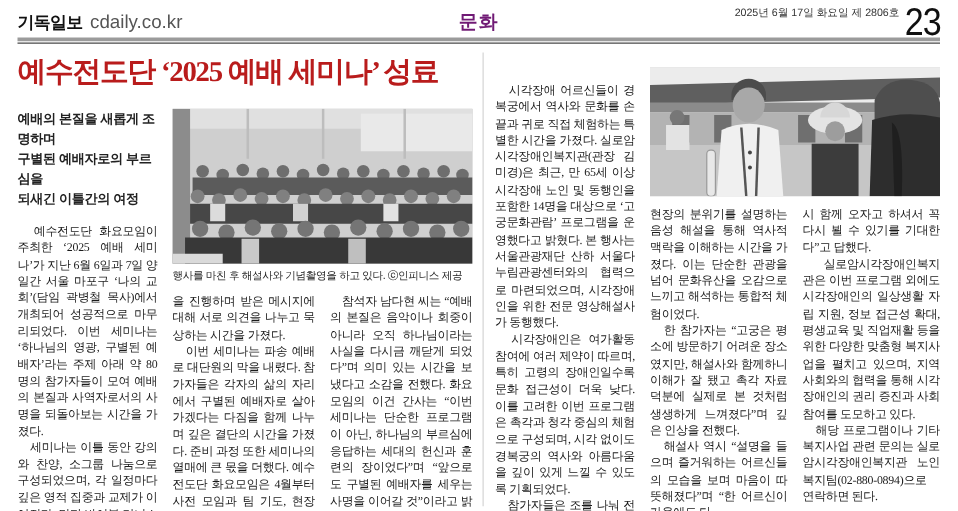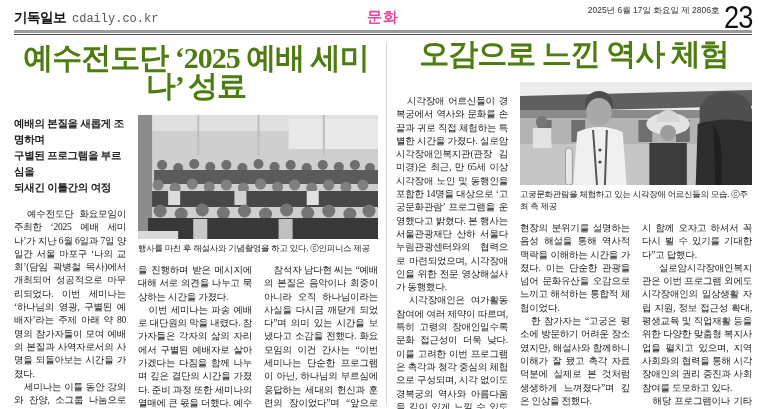--- a/index.html
+++ b/index.html
@@ -8,36 +8,36 @@
     position:relative; width:766px; height:409px; background:#fff;
     overflow:hidden; font-family:"Liberation Sans", sans-serif; color:#1a1a1a;
   }
   
   .masthead {
     position:absolute; left:14px; right:14px; top:6px; height:24px;
     display:flex; align-items:flex-end;
   }
   .mh-left { flex:1; display:flex; align-items:baseline; gap:6px; padding-bottom:3px; }
   .paper-name { font-size:13.5px; font-weight:800; letter-spacing:-0.5px; color:#111; }
-  .site-url { font-size:12px; color:#555;font-family:Liberation Mono, monospace; }
-  .mh-center { font-size:15px; font-weight:800; color:#ec4899; padding-bottom:3px; letter-spacing:1px; }
+  .site-url { font-size:15px; color:#555; }
+  .mh-center { font-size:15px; font-weight:800; color:#701a75; padding-bottom:3px; letter-spacing:1px; }
   .mh-right { flex:1; display:flex; justify-content:flex-end; align-items:flex-start; gap:0; }
   .date-issue { font-size:8.5px; color:#333; padding-bottom:5px; white-space:nowrap; }
   .page-num { font-size:31px; line-height:0.82; font-weight:500; color:#101010; letter-spacing:-1px; transform:scaleX(.88); transform-origin:right bottom; }
   .rule-thick { position:absolute; left:14px; right:14px; top:30px; height:3px; background:#9b9b9b; }
   .rule-thin  { position:absolute; left:14px; right:14px; top:34px; height:1px; background:#4a4a4a; }
   .divider-v  { position:absolute; left:386px; top:42px; bottom:4px; width:1px; background:#d6d6d6; }
 
   
   .article { position:absolute; }
   .art-left  { left:14px;  top:44px; width:364px; }
   .art-right { left:396px; top:40px; width:356px; }
   .headline {
-    font-family:"Liberation Serif", serif; font-weight:700; color:#4d7c0f;
-    text-align:center; font-size:30px; line-height:28px; letter-spacing:-1px;
+    font-family:"Liberation Serif", serif; font-weight:700; color:#b91c1c;
+    font-size:23px; line-height:28px; letter-spacing:-1px;
   }
   .content-row { display:flex; gap:12px; }
   .art-left  .content-row { margin-top:15px; }
   .art-right .content-row { margin-top:14px; }
   .col-first { width:112px; flex:none; }
   .photo-zone { flex:1; min-width:0; }
   .subtitle {
     font-size:10.5px; font-weight:700; line-height:16px; color:#222;
     white-space:pre-line; letter-spacing:-0.3px;
   }
@@ -72,21 +72,21 @@
   </div>
   <div class="rule-thick"></div>
   <div class="rule-thin"></div>
   <div class="divider-v"></div>
 
   <div class="article art-left">
     <div class="headline">예수전도단 ‘2025 예배 세미나’ 성료</div>
     <div class="content-row">
       <div class="col-first">
         <div class="subtitle">예배의 본질을 새롭게 조명하며
-구별된 프로그램을 부르심을
+구별된 예배자로의 부르심을
 되새긴 이틀간의 여정</div>
         <div class="body-text">　예수전도단 화요모임이 주최한 ‘2025 예배 세미나’가 지난 6월 6일과 7일 양일간 서울 마포구 ‘나의 교회’(담임 곽병철 목사)에서 개최되어 성공적으로 마무리되었다. 이번 세미나는 ‘하나님의 영광, 구별된 예배자’라는 주제 아래 약 80명의 참가자들이 모여 예배의 본질과 사역자로서의 사명을 되돌아보는 시간을 가졌다.
 　세미나는 이틀 동안 강의와 찬양, 소그룹 나눔으로 구성되었으며, 각 일정마다 깊은 영적 집중과 교제가 이어졌다. 먼저 바이블 미니스트리 이지웅 목사는 ‘예배의 본질과 예배사역의 성경적 이해’를, 이사야 씩스티원의 조성민 간사는 ‘예배사역의 실제’를, 예수전도단 인천지부 대표 문성은 목사는 ‘예배와 선교’를 주제로 각각 강의를 맡았다.
 　각 강의에 앞서 화요모임 찬양팀이 ‘예배는 하나님과의 만남’이라는 메시지를 담아 찬양을 인도했고, 참가자들은 자연스럽게 예배의 분위기 속으로 들어갈 수 있었다. 강의 후에는 조별로 모여 나눔</div>
       </div>
       <div class="photo-zone">
         <div class="photo-frame">
           <svg viewBox="0 0 239 124" preserveAspectRatio="none">
             <rect x="0" y="0" width="239" height="124" fill="#cfcfcf"></rect>
             <rect x="0" y="0" width="239" height="16" fill="#e0e0e0"></rect>
@@ -161,21 +161,20 @@
             <div class="body-text">　참석자 남다현 씨는 “예배의 본질은 음악이나 회중이 아니라 오직 하나님이라는 사실을 다시금 깨닫게 되었다”며 의미 있는 시간을 보냈다고 소감을 전했다. 화요모임의 이건 간사는 “이번 세미나는 단순한 프로그램이 아닌, 하나님의 부르심에 응답하는 세대의 헌신과 훈련의 장이었다”며 “앞으로도 구별된 예배자를 세우는 사명을 이어갈 것”이라고 밝혔다.
 　한편, 예수전도단 화요모임은 매주 화요일 저녁 7시 30분 신용산교회(담임 오원석 목사)에서 정기 예배를 드리고 있다.</div>
 
           </div>
         </div>
       </div>
     </div>
   </div>
 
   <div class="article art-right">
-    <div class="headline">오감으로 느낀 역사 체험</div>
     <div class="content-row">
       <div class="col-first">
         <div class="body-text">　시각장애 어르신들이 경복궁에서 역사와 문화를 손끝과 귀로 직접 체험하는 특별한 시간을 가졌다. 실로암시각장애인복지관(관장 김미경)은 최근, 만 65세 이상 시각장애 노인 및 동행인을 포함한 14명을 대상으로 ‘고궁문화관람’ 프로그램을 운영했다고 밝혔다. 본 행사는 서울관광재단 산하 서울다누림관광센터와의 협력으로 마련되었으며, 시각장애인을 위한 전문 영상해설사가 동행했다.
 　시각장애인은 여가활동 참여에 여러 제약이 따르며, 특히 고령의 장애인일수록 문화 접근성이 더욱 낮다. 이를 고려한 이번 프로그램은 촉각과 청각 중심의 체험으로 구성되며, 시각 없이도 경복궁의 역사와 아름다움을 깊이 있게 느낄 수 있도록 기획되었다.
 　참가자들은 조를 나눠 전문 해설사의 안내에 따라 경복궁의 주요 지점을 둘러보았다. 석조물과 건축물의 표면을 손끝으로 더듬으며 질감과 형태를 파악했고,</div>
       </div>
       <div class="photo-zone">
         <div class="photo-frame">
           <svg viewBox="0 0 235 103" preserveAspectRatio="none">
             <rect x="0" y="0" width="235" height="103" fill="#ececec"></rect>
@@ -206,21 +205,20 @@
             <ellipse cx="150" cy="42" rx="22" ry="11" fill="#e4e4e4"></ellipse>
             <path d="M138,40 a12,12 0 0 1 24,0 Z" fill="#d7d7d7"></path>
             <circle cx="150" cy="51" r="8" fill="#9d9d9d"></circle>
             <rect x="131" y="61" width="38" height="42" fill="#3c3c3c"></rect>
 
             <path d="M182,26 q8,-18 30,-16 q20,2 23,18 l0,14 -53,2 Z" fill="#4e4e4e"></path>
             <path d="M180,42 q26,-8 55,-2 l0,63 -57,0 Z" fill="#2d2d2d"></path>
             <path d="M196,44 q10,6 8,59 l-6,0 Z" fill="#1f1f1f"></path>
           </svg>
         </div>
-        <div class="caption">고궁문화관람을 체험하고 있는 시각장애 어르신들의 모습. ⓒ주최 측 제공</div>
         <div class="text-cols">
           <div class="col body-text">현장의 분위기를 설명하는 음성 해설을 통해 역사적 맥락을 이해하는 시간을 가졌다. 이는 단순한 관광을 넘어 문화유산을 오감으로 느끼고 해석하는 통합적 체험이었다.
 　한 참가자는 “고궁은 평소에 방문하기 어려운 장소였지만, 해설사와 함께하니 이해가 잘 됐고 촉각 자료 덕분에 실제로 본 것처럼 생생하게 느껴졌다”며 깊은 인상을 전했다.
 　해설사 역시 “설명을 들으며 즐거워하는 어르신들의 모습을 보며 마음이 따뜻해졌다”며 “한 어르신이 가을에도 다</div>
           <div class="col">
             <div class="body-text">시 함께 오자고 하셔서 꼭 다시 뵐 수 있기를 기대한다”고 답했다.
 　실로암시각장애인복지관은 이번 프로그램 외에도 시각장애인의 일상생활 자립 지원, 정보 접근성 확대, 평생교육 및 직업재활 등을 위한 다양한 맞춤형 복지사업을 펼치고 있으며, 지역사회와의 협력을 통해 시각장애인의 권리 증진과 사회참여를 도모하고 있다.
 　해당 프로그램이나 기타 복지사업 관련 문의는 실로암시각장애인복지관 노인복지팀(02-880-0894)으로 연락하면 된다.</div>
 
           </div>

